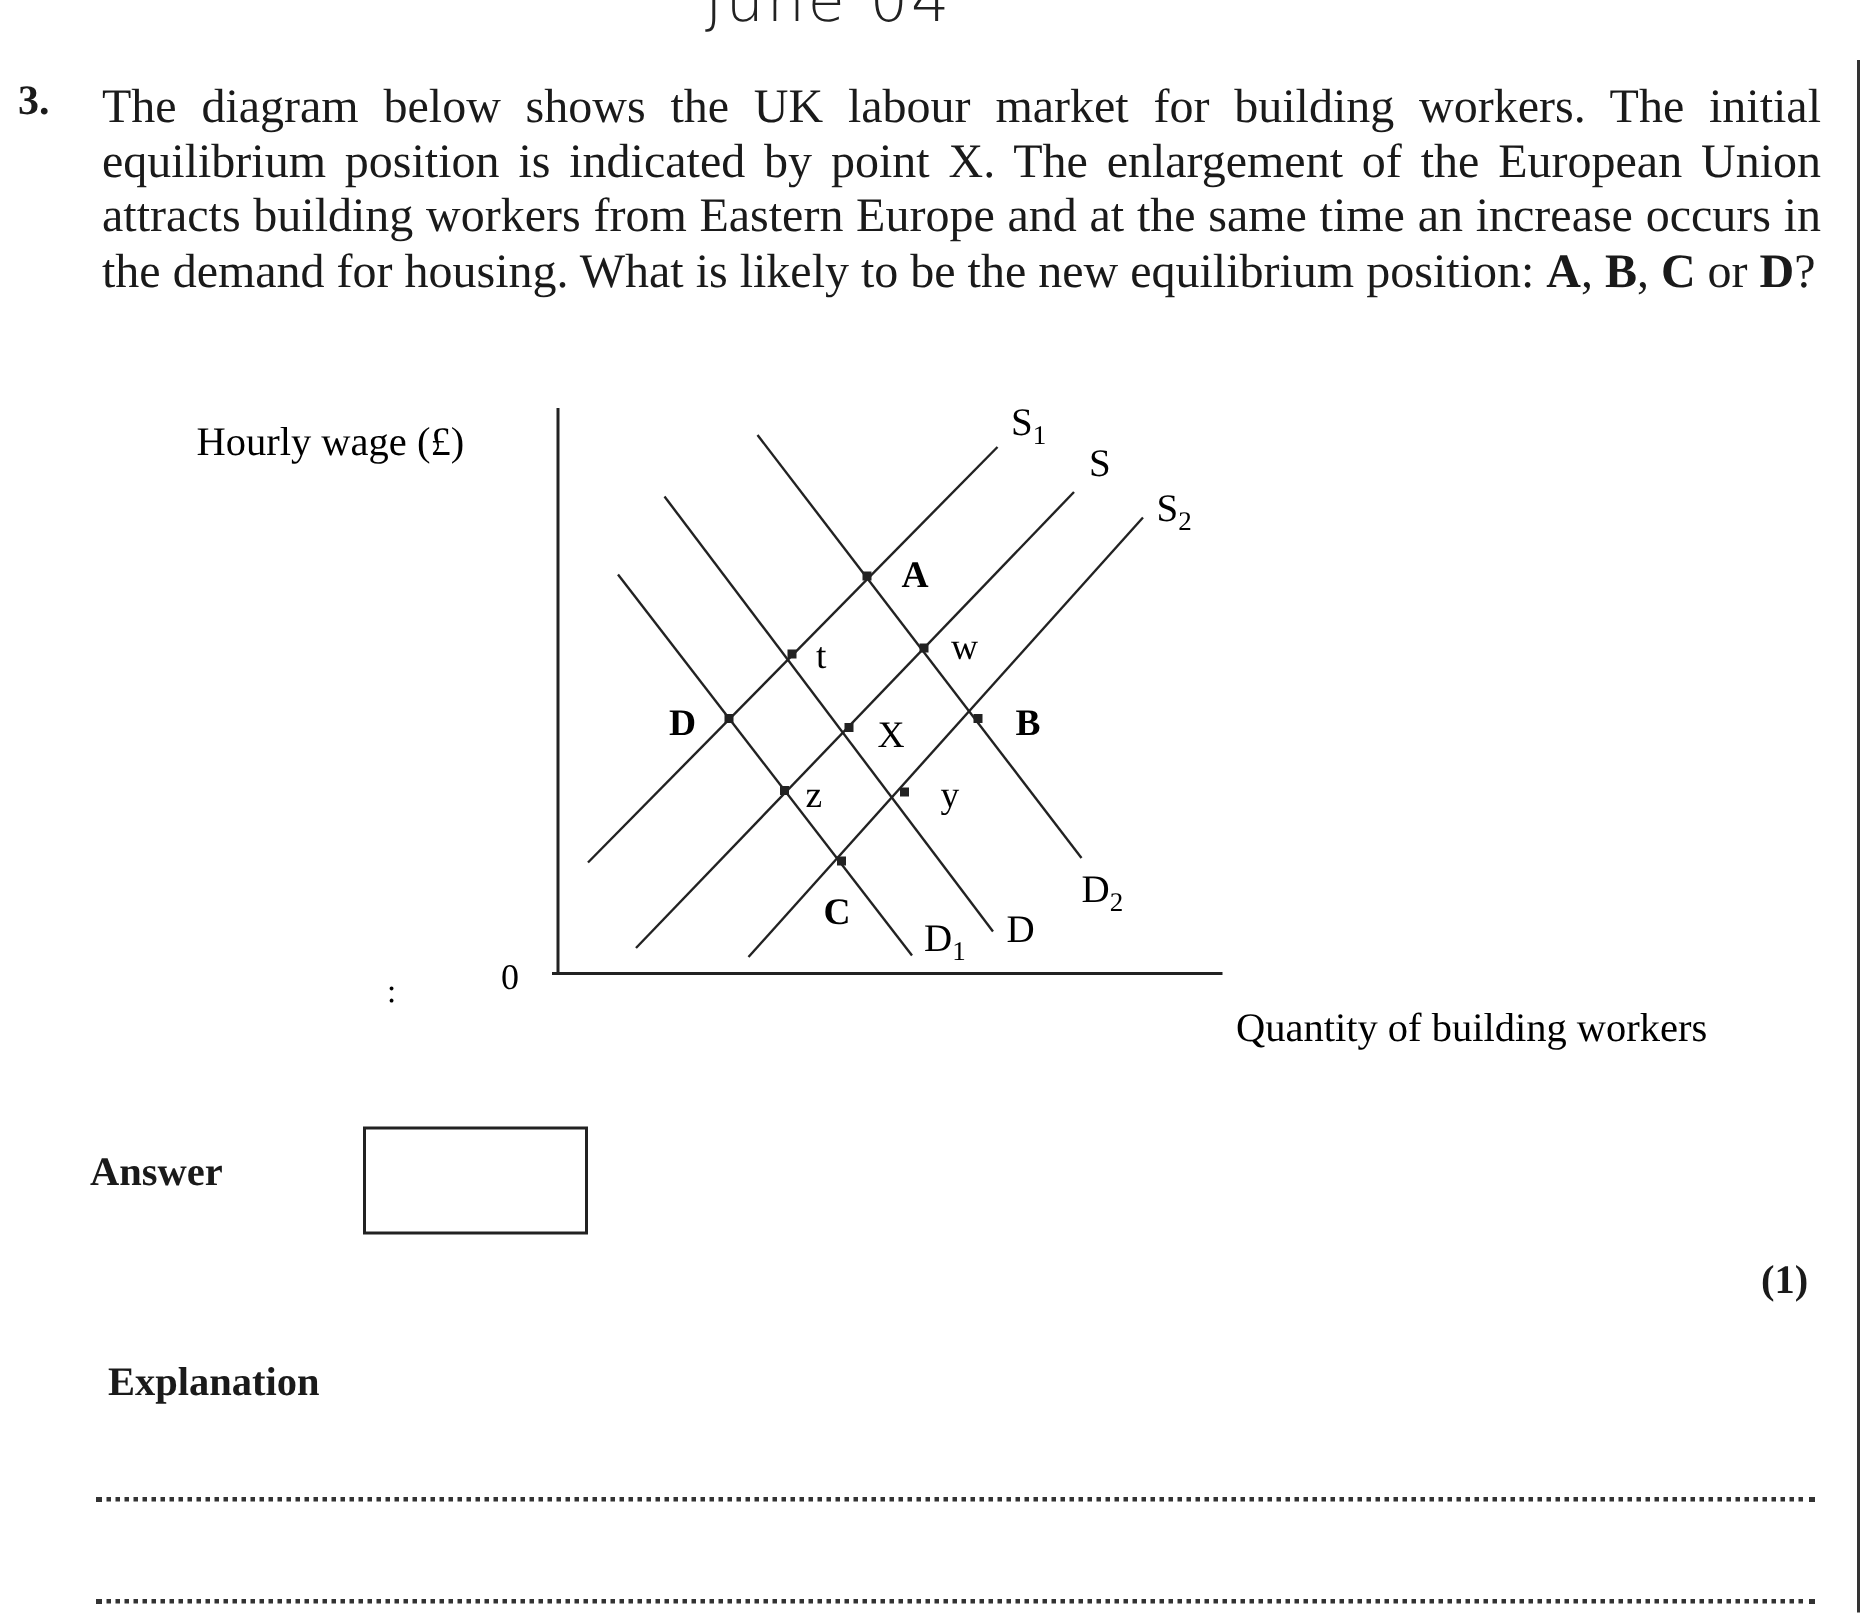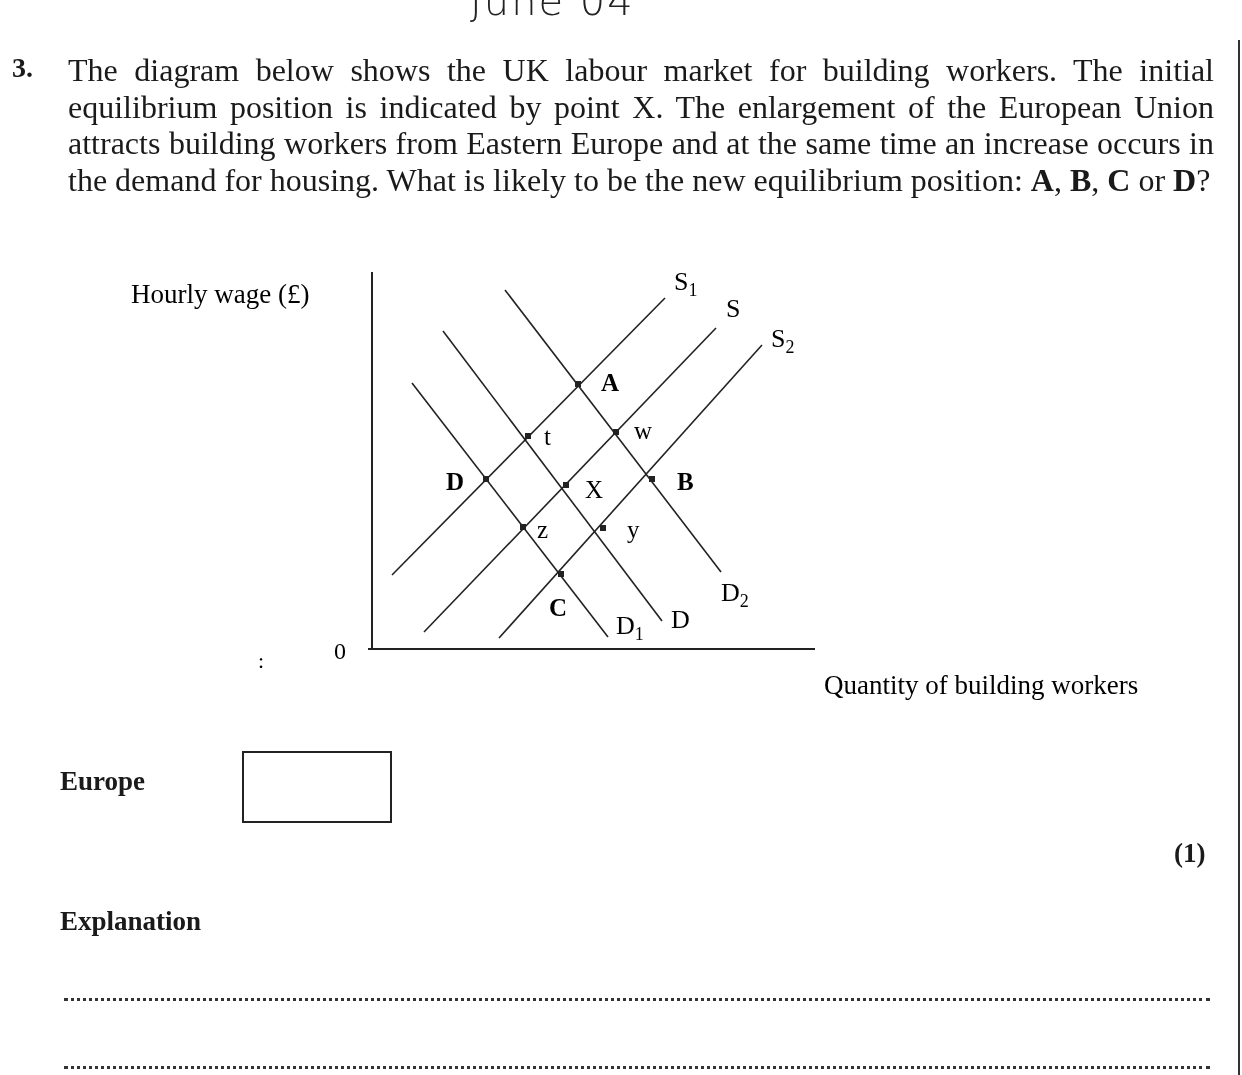--- a/index.html
+++ b/index.html
@@ -10,21 +10,21 @@
   .right-border { position: absolute; left: 1238px; top: 40px; width: 2px; height: 1035px; background: #333; }
   .q-number { position: absolute; left: 12px; top: 52px; font-size: 28px; font-weight: bold; }
   .q-text { position: absolute; left: 68px; top: 52px; width: 1146px; font-size: 32px; line-height: 36.5px;
             text-align: justify; }
   .diagram { position: absolute; left: 0; top: 0; width: 1242px; height: 720px; pointer-events: none; }
   .diagram text { font-family: "Liberation Serif", "DejaVu Serif", serif; }
   .answer-label { position: absolute; left: 60px; top: 766px; font-size: 27px; font-weight: bold; }
   .answer-box { position: absolute; left: 242px; top: 751px; width: 146px; height: 68px;
                 border: 2px solid #222; background: #fff; }
   .marks { position: absolute; left: 1174px; top: 838px; font-size: 27px; font-weight: bold; }
-  .explanation-label { position: absolute; left: 60px; top: 906px; font-size: 27px; font-weight: bold; }
+  .explanation-label { position: absolute; left: 72px; top: 906px; font-size: 27px; font-weight: bold; }
   .dotted-line { position: absolute; left: 64px; width: 1146px; height: 0;
                  border-bottom: 3px dotted #333; }
 </style>
 </head>
 <body>
 
 <div class="handwritten">June 04</div>
 <div class="right-border"></div>
 
 <div class="q-number">3.</div>
@@ -73,19 +73,19 @@
   <text x="544" y="445" font-size="25">t</text>
   <text x="634" y="439" font-size="25">w</text>
   <text x="446" y="490" font-size="25" font-weight="bold">D</text>
   <text x="585" y="498" font-size="25">X</text>
   <text x="677" y="490" font-size="25" font-weight="bold">B</text>
   <text x="537" y="538" font-size="25">z</text>
   <text x="627" y="538" font-size="25">y</text>
   <text x="549" y="616" font-size="25" font-weight="bold">C</text>
 </svg>
 
-<div class="answer-label">Europe</div>
+<div class="answer-label">Answer</div>
 <div class="answer-box"></div>
 <div class="marks">(1)</div>
 
 <div class="explanation-label">Explanation</div>
 <div class="dotted-line" style="top: 998px;"></div>
 <div class="dotted-line" style="top: 1066px;"></div>
 
 </body></html>

